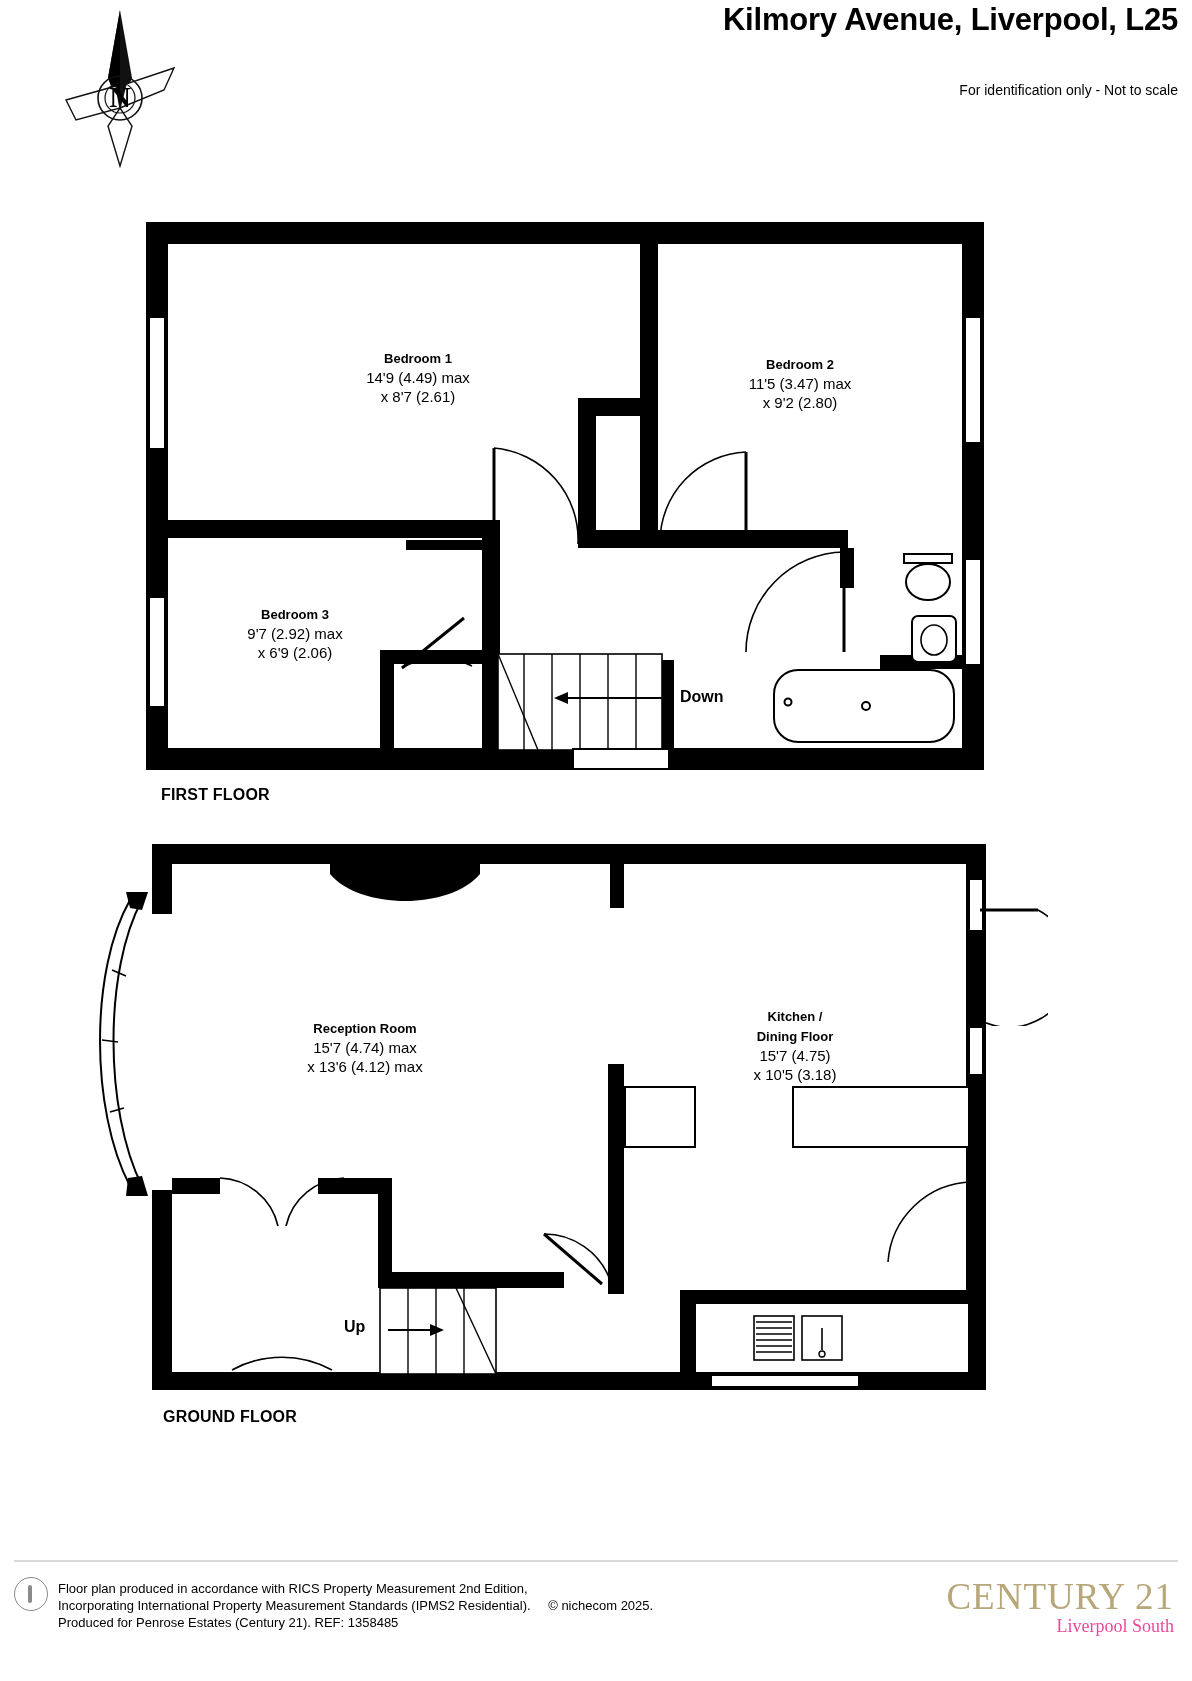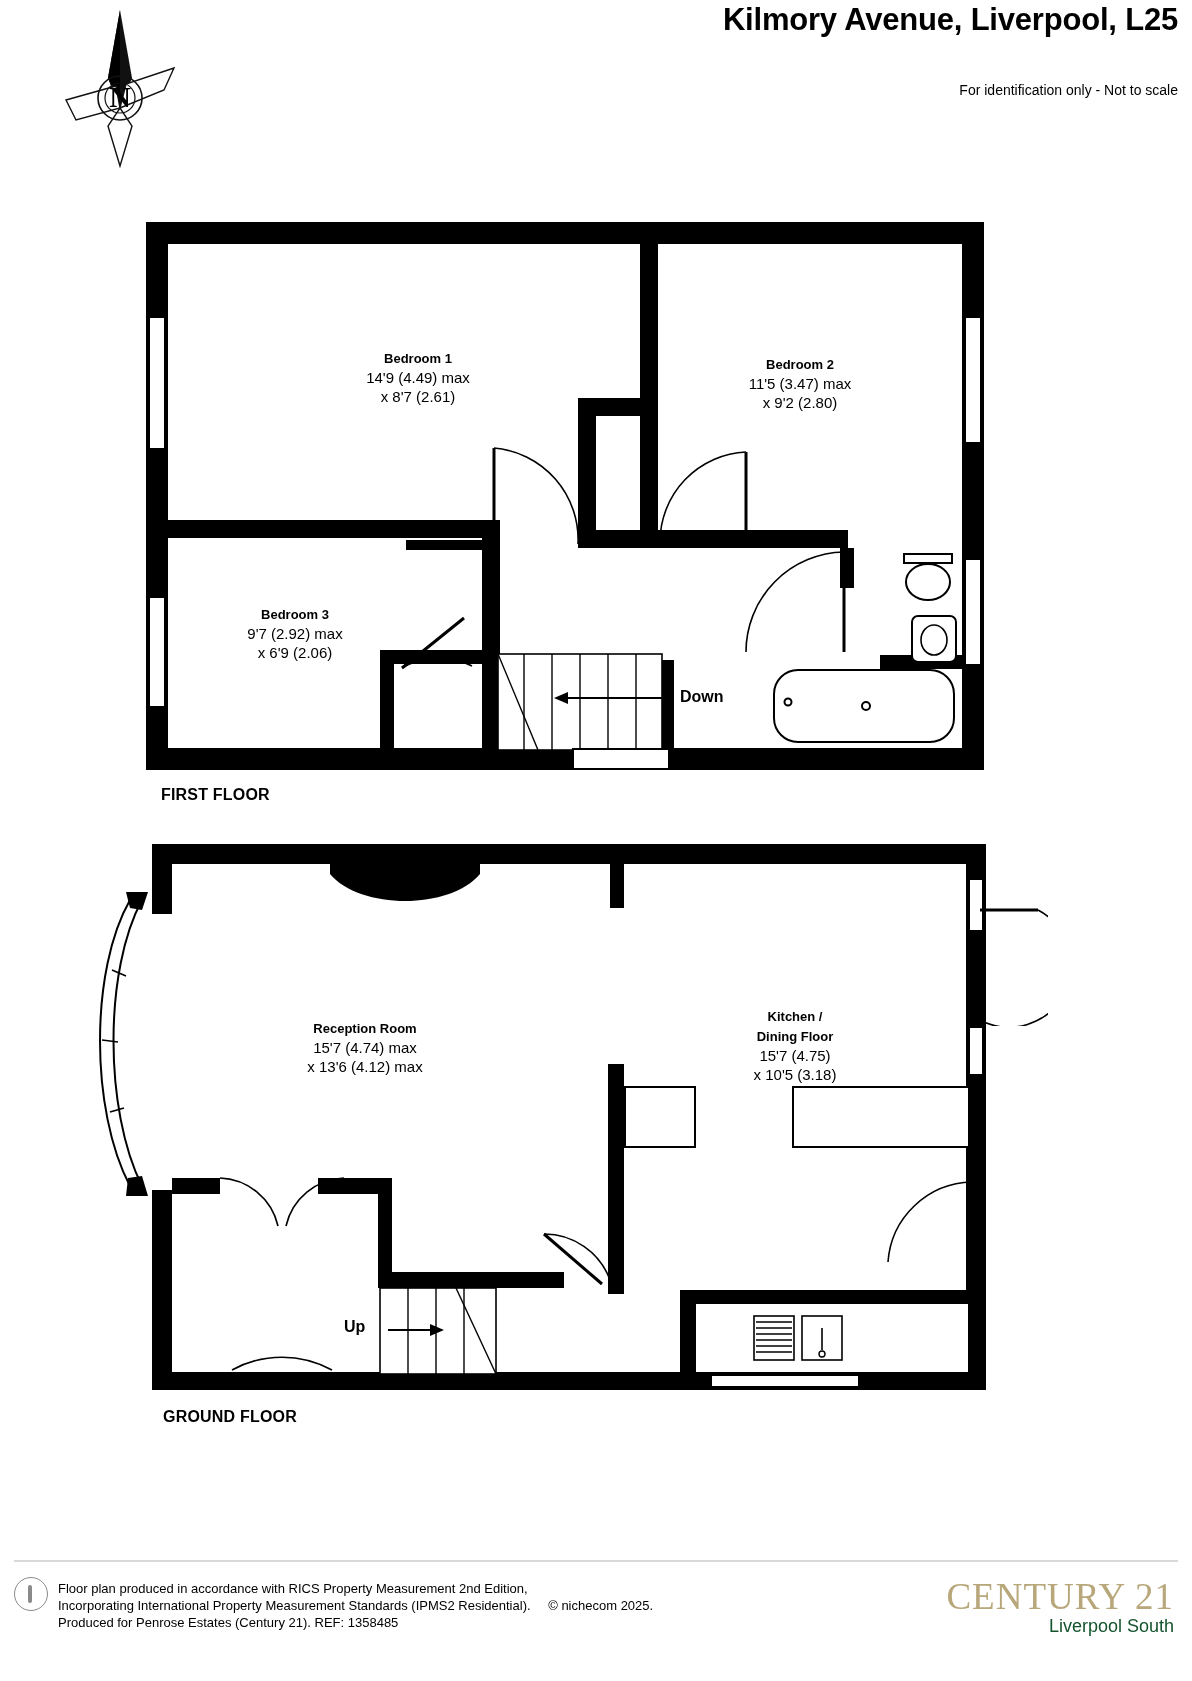--- a/index.html
+++ b/index.html
@@ -21,21 +21,21 @@
   .lbl b{font-size:13px;text-align:center;}
   .floorlbl{position:absolute;font-size:16px;font-weight:bold;letter-spacing:0.2px;margin-left:15px;}
   .dirlbl{position:absolute;font-size:16px;font-weight:bold;}
   .winv{position:absolute;background:#fff;border-left:2px solid #000;border-right:2px solid #000;box-sizing:border-box;}
 
   
   .footline{position:absolute;left:14px;top:1560px;width:1164px;height:2px;background:#d9d9d9;}
   .footer-text{position:absolute;left:58px;top:1580px;font-size:13px;line-height:17px;color:#000;}
   .c21{position:absolute;right:18px;top:1575px;text-align:right;}
   .c21 .big{font-size:37px;letter-spacing:1px;color:#b8a77a;font-family:"Liberation Serif",serif;}
-  .c21 .sub{font-size:18px;color:#14532d;font-family:Liberation Sans, sans-serif;margin-top:-2px;}
+  .c21 .sub{font-size:18px;color:#ec4899;font-family:Liberation Serif, serif;margin-top:-2px;}
   .infoicon{position:absolute;left:14px;top:1577px;width:32px;height:32px;border:1.5px solid #8a8a8a;border-radius:50%;}
   .infoicon:after{content:"";position:absolute;left:13px;top:7px;width:4px;height:18px;border-radius:3px;background:#8a8a8a;}
 </style>
 </head>
 <body>
 
 <div class="page">
 
   <div class="title">Kilmory Avenue, Liverpool, L25</div>
   <div class="notscale">For identification only - Not to scale</div>

